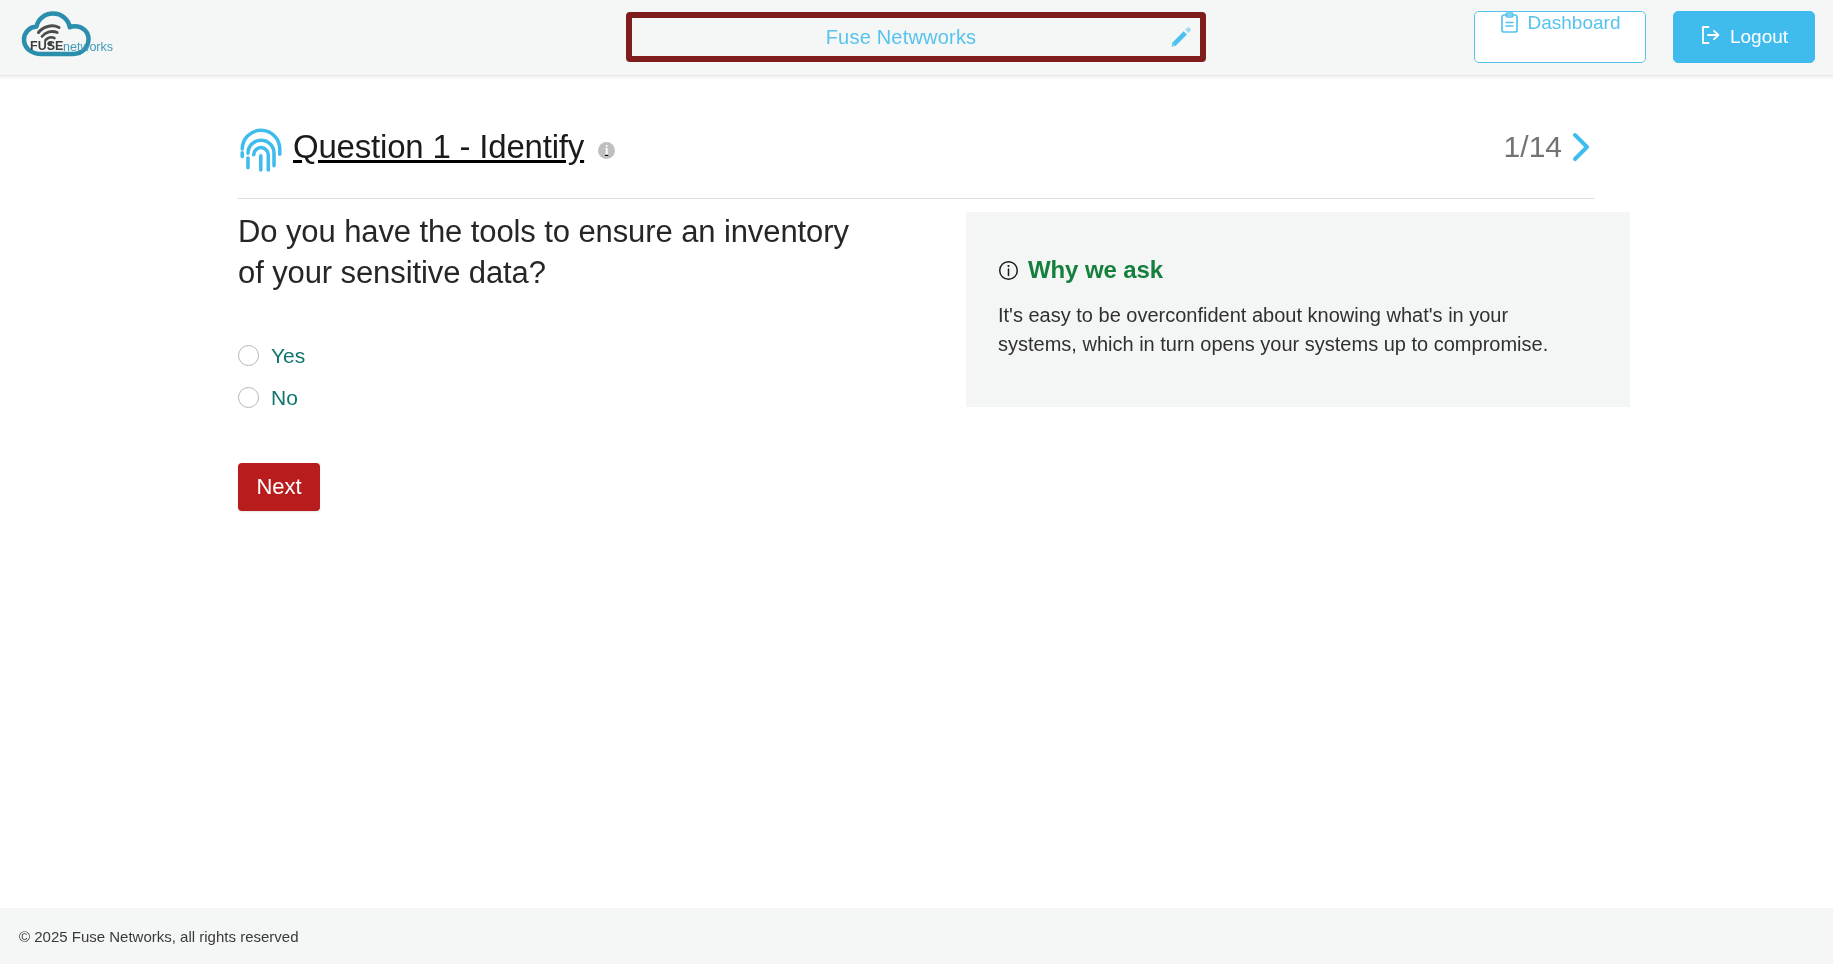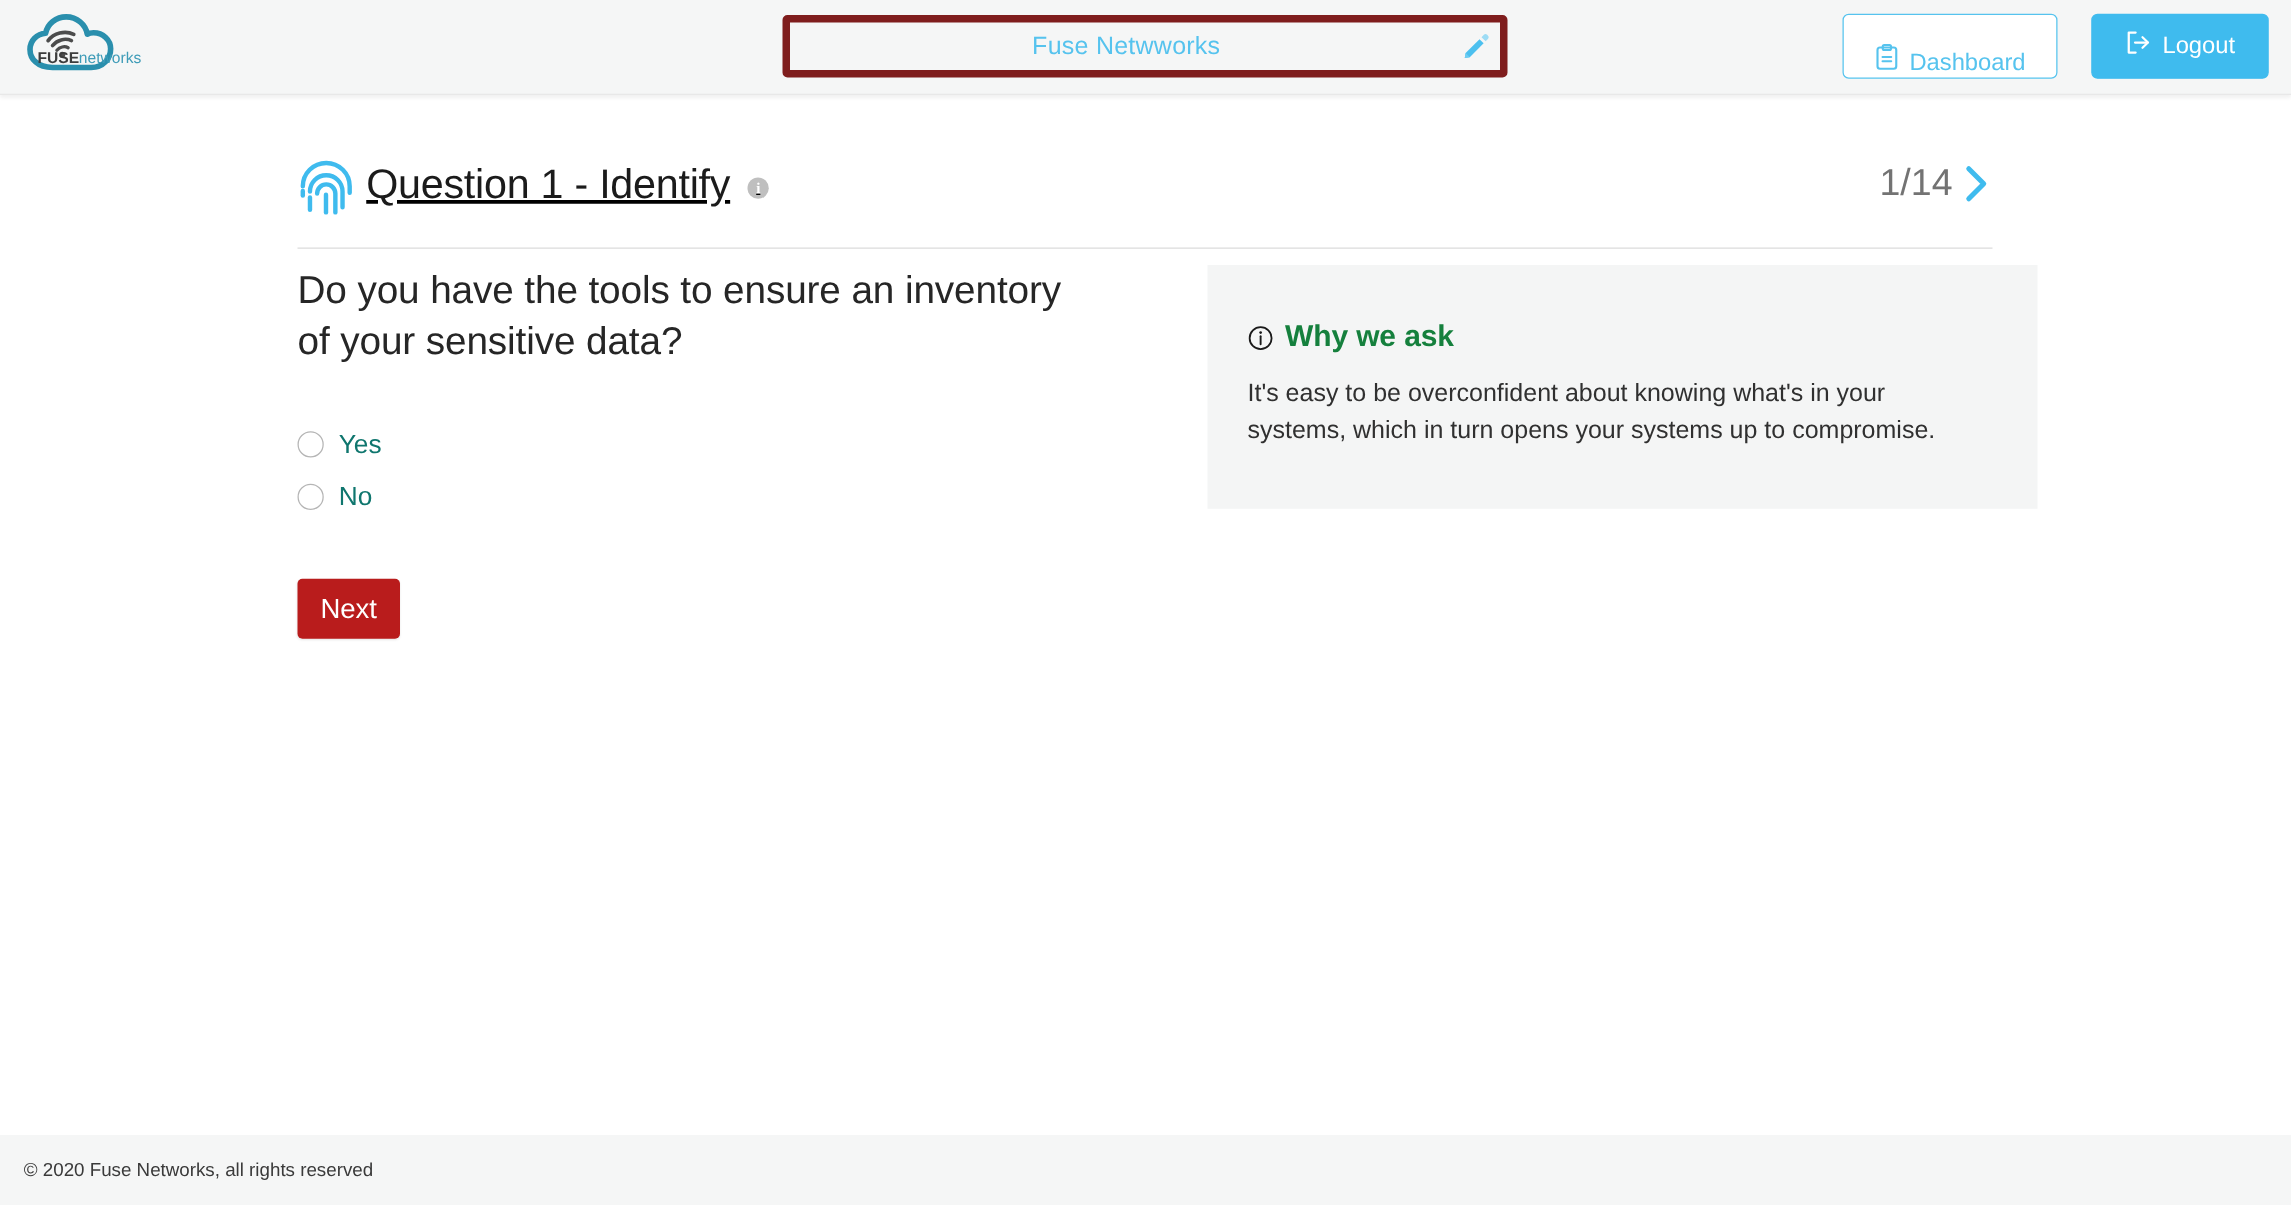--- a/index.html
+++ b/index.html
@@ -69,21 +69,21 @@
   }
   .btn-dashboard {
     height: 52px;
     min-width: 172px;
     padding: 0 20px;
     border: 1px solid #56c3ee;
     border-radius: 5px;
     background: #ffffff;
     color: #56c3ee;
     font-size: 19px;
-    display: flex; align-items: flex-end; justify-content: center;
+    display: flex; align-items: flex-start; justify-content: center;
     gap: 9px;
     cursor: pointer;
     white-space: nowrap;
   }
   .btn-logout {
     height: 52px;
     min-width: 142px;
     padding: 0 20px;
     border: 1px solid #3fbbee;
     border-radius: 5px;
@@ -381,14 +381,14 @@
           </div>
           <div class="why-body">It's easy to be overconfident about knowing what's in your systems, which in turn opens your systems up to compromise.</div>
         </div>
       </div>
 
     </div>
   </div>
 </div>
 
 <div class="footer">
-  <span class="footer-text">© 2020 Fuse Networks, all rights reserved</span>
+  <span class="footer-text">© 2025 Fuse Networks, all rights reserved</span>
 </div>
 
 </body></html>

